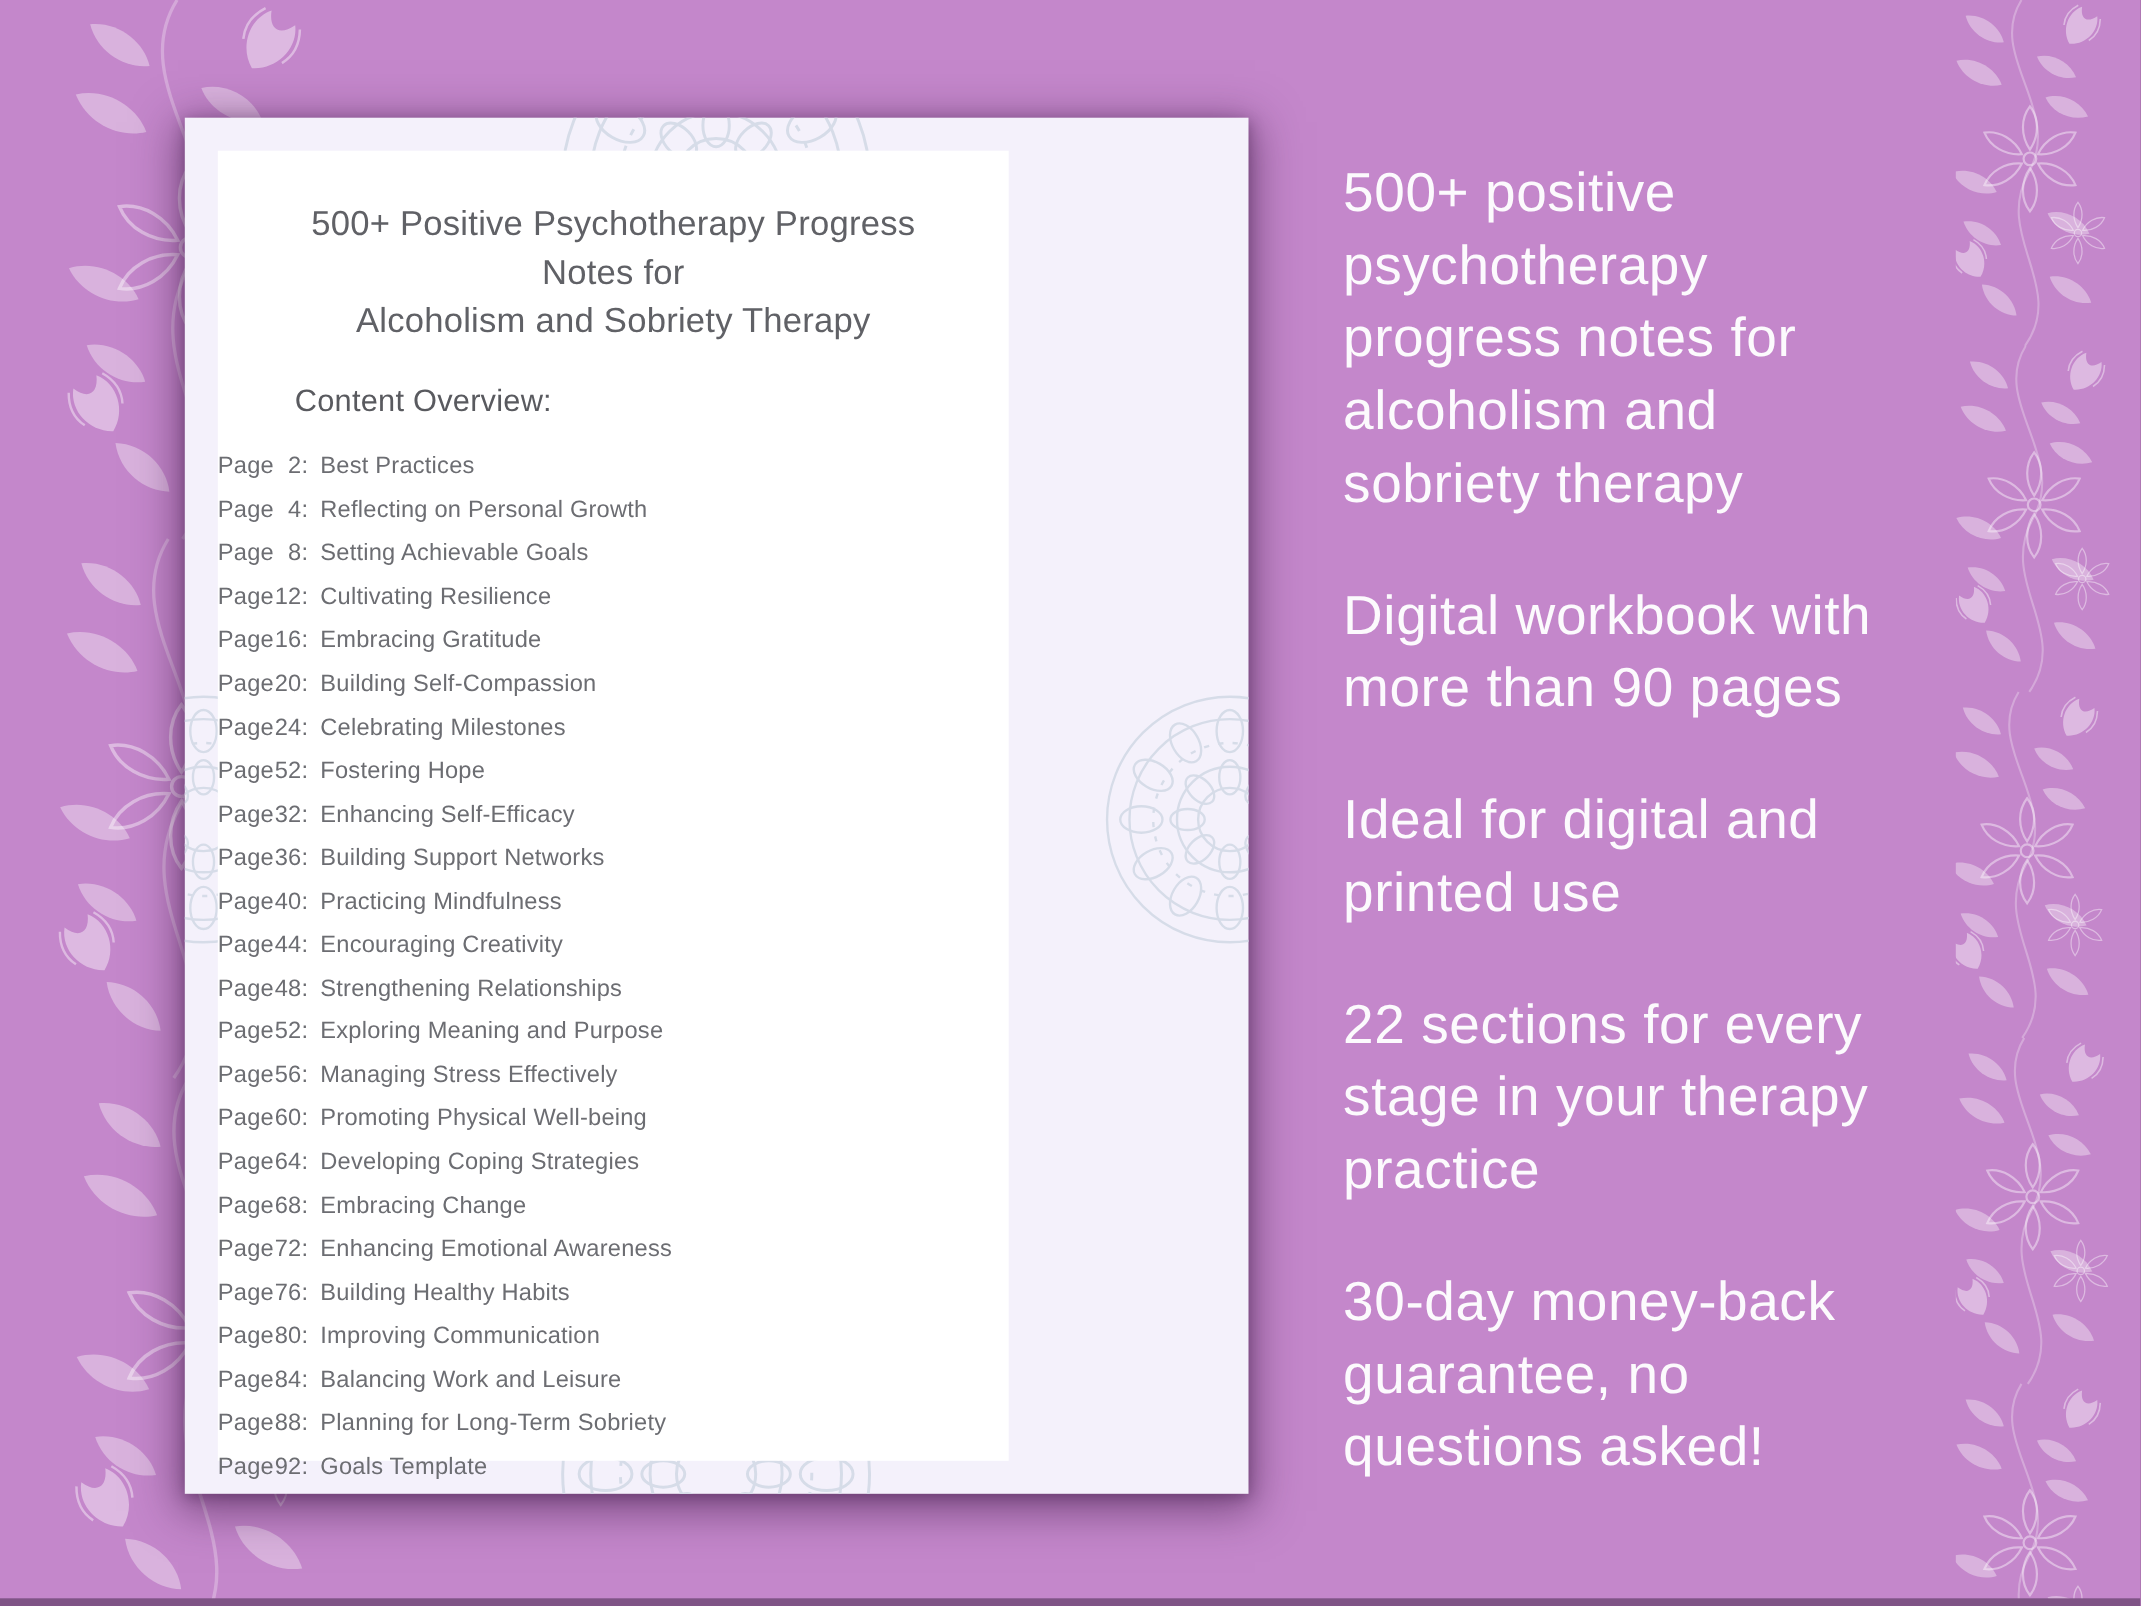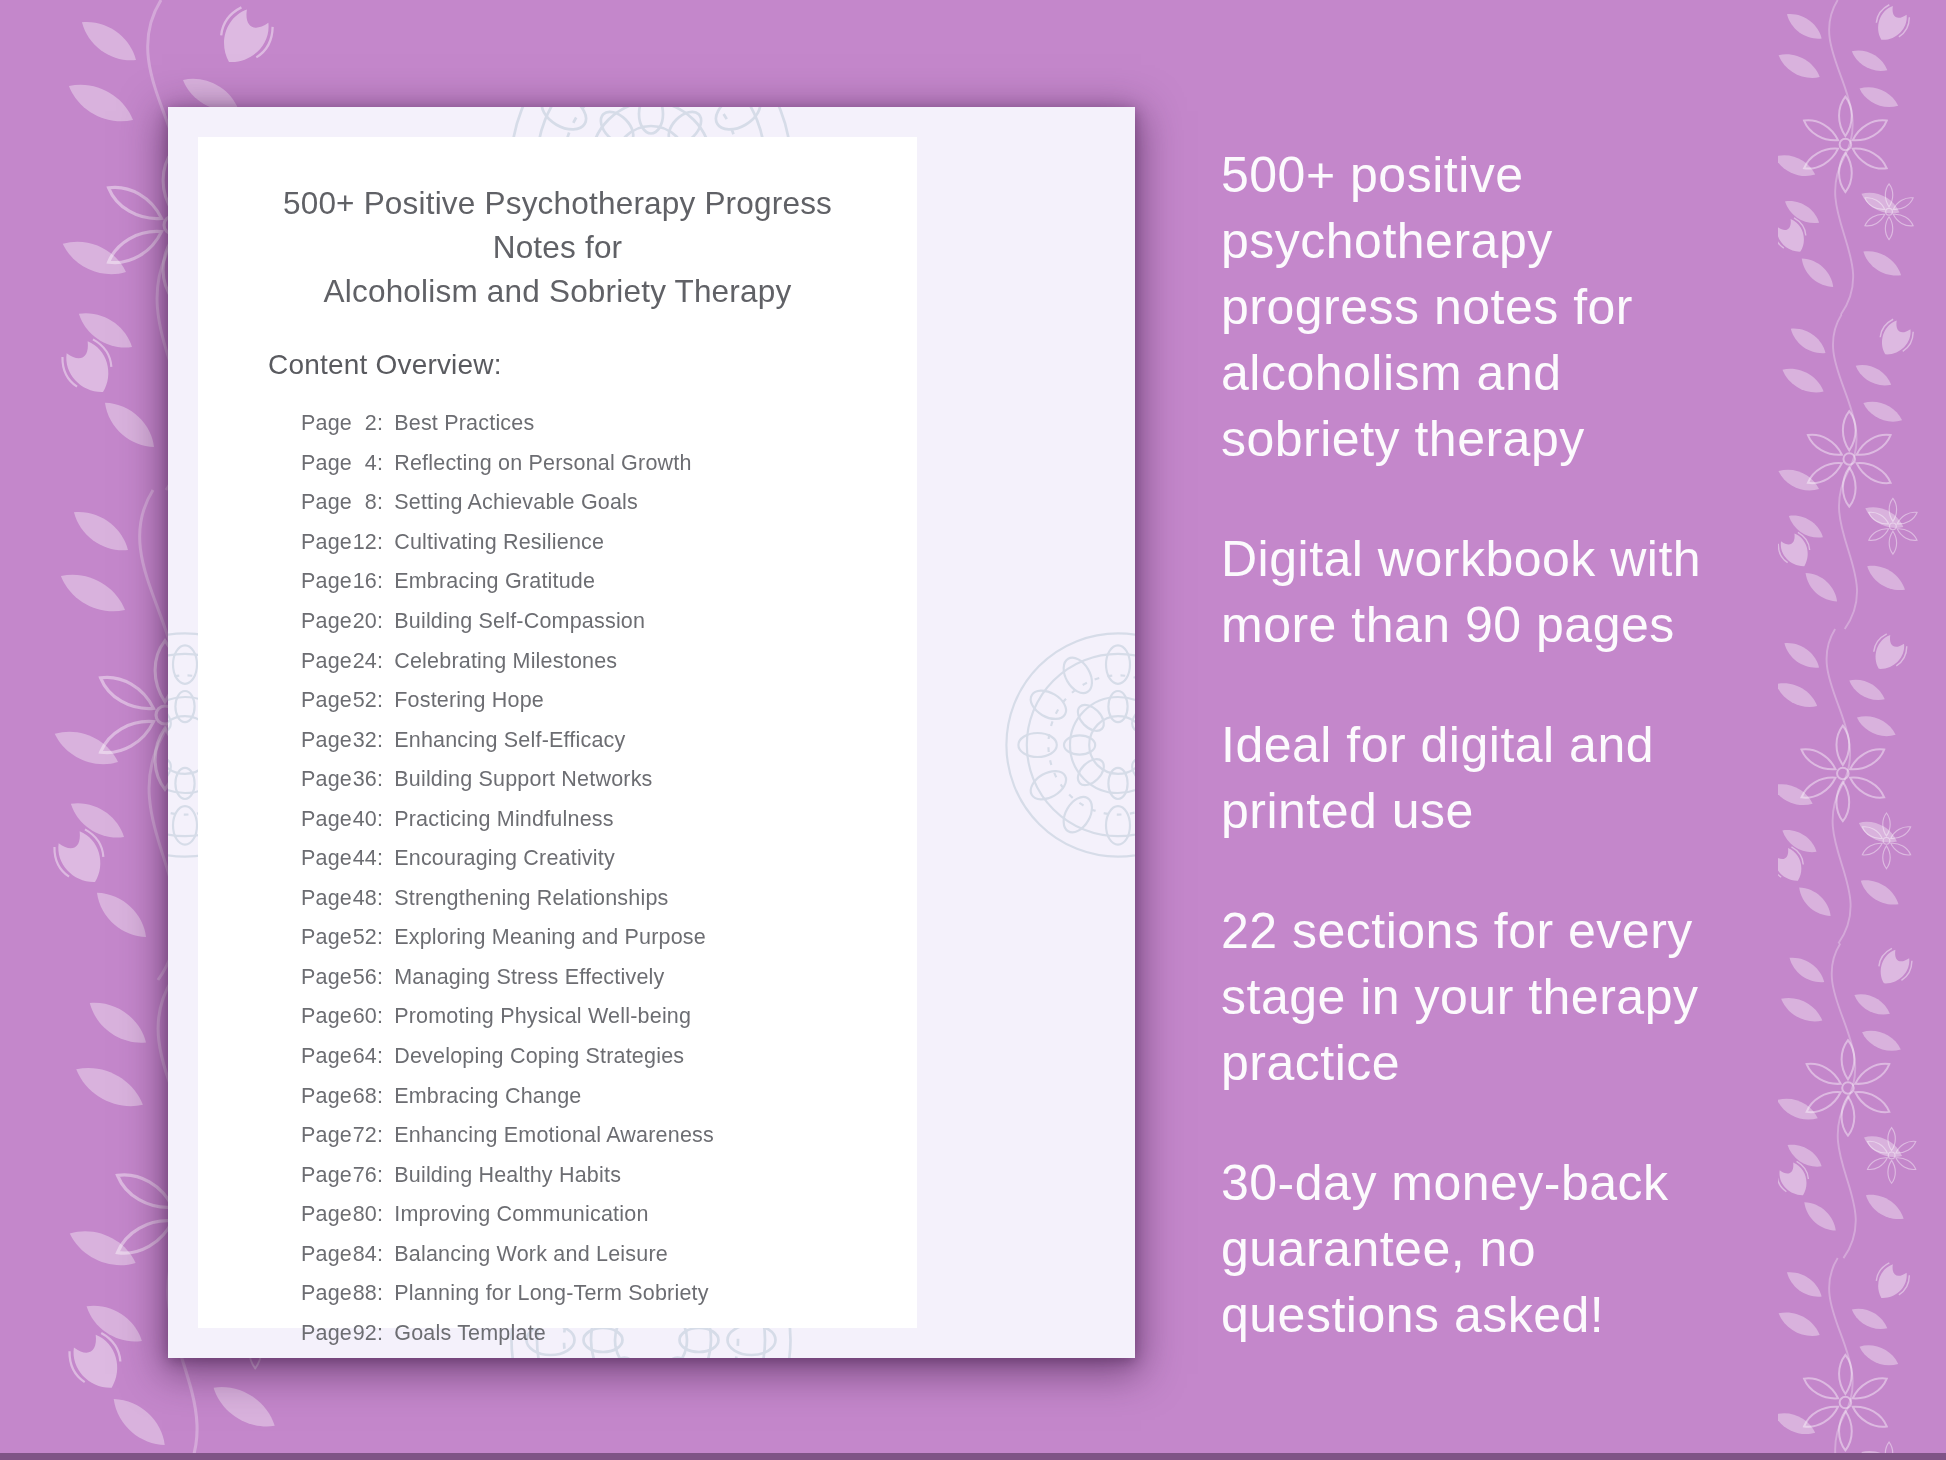--- a/index.html
+++ b/index.html
@@ -30,21 +30,21 @@
   .doc-title{
     margin:44px 40px 0 40px;text-align:center;
     font-size:31.5px;line-height:1.4;font-weight:400;color:#606166;
     white-space:pre-line;letter-spacing:0.2px;
   }
   .overview-heading{
     margin:36px 0 0 70px;font-size:28px;color:#595A5F;letter-spacing:0.2px;
   }
   .toc{margin-top:30px;}
   .toc-row{
-    height:39.55px;padding-left:103px;display:flex;align-items:flex-start;
+    height:39.55px;display:flex;align-items:flex-start;
     font-size:21.5px;color:#6C6D72;letter-spacing:0.2px;
   }
   .toc-num{display:inline-block;min-width:25px;text-align:right;}
   .toc-title{margin-left:11px;}
   
   .benefits{
     position:absolute;left:1195px;top:142px;width:620px;z-index:3;margin-left:26px;
   }
   .benefit{
     margin:0 0 54px 0;font-size:50px;line-height:1.32;font-weight:300;

